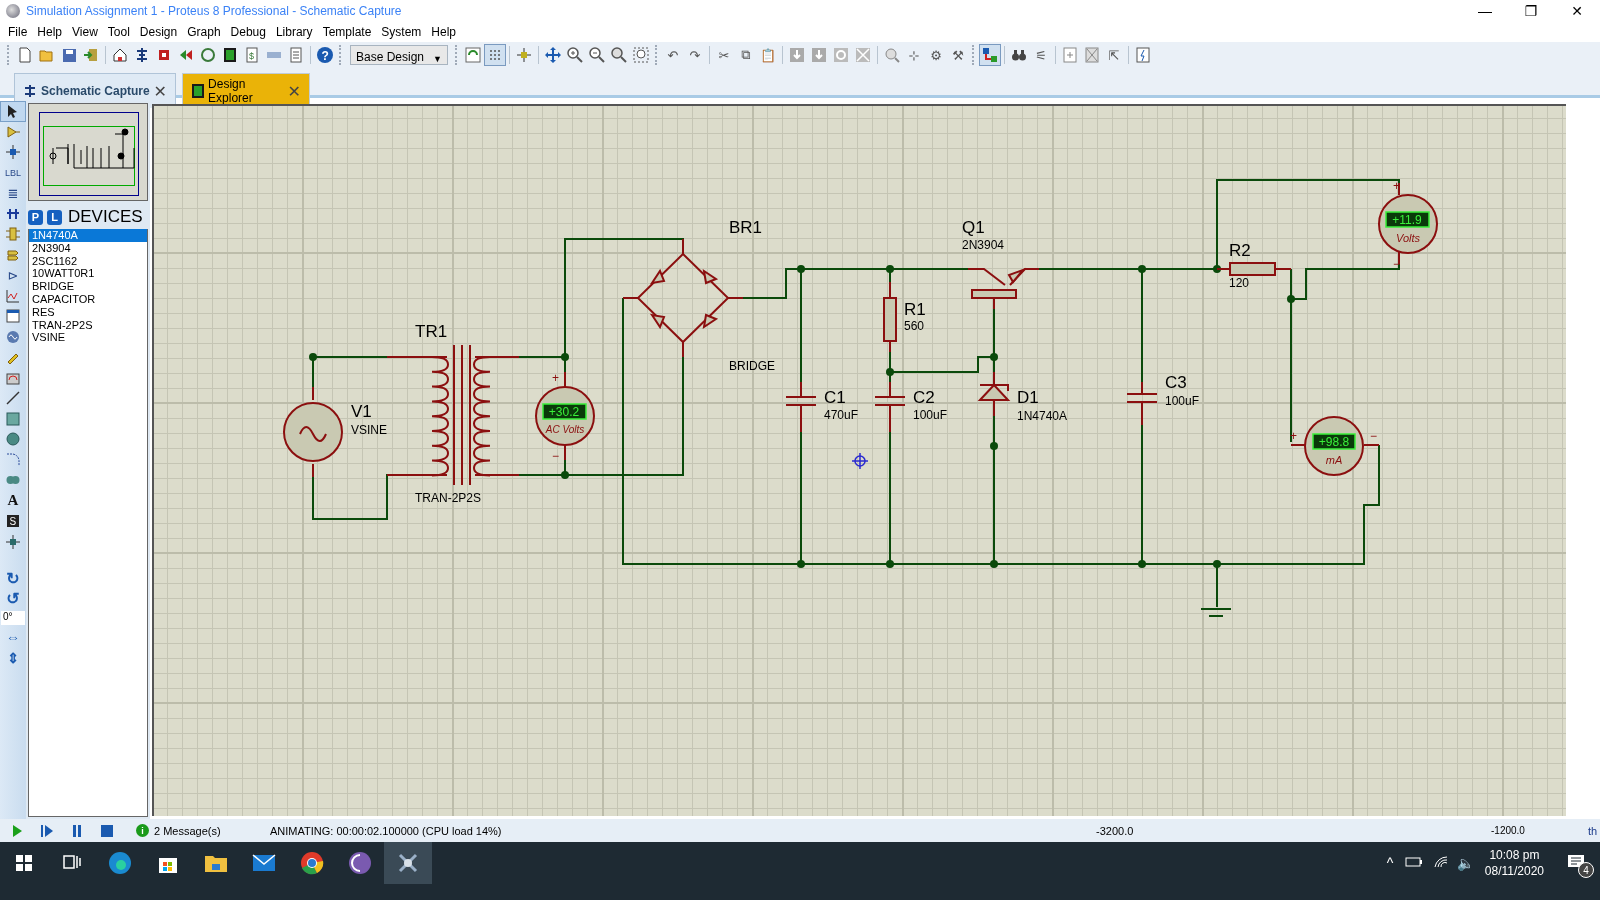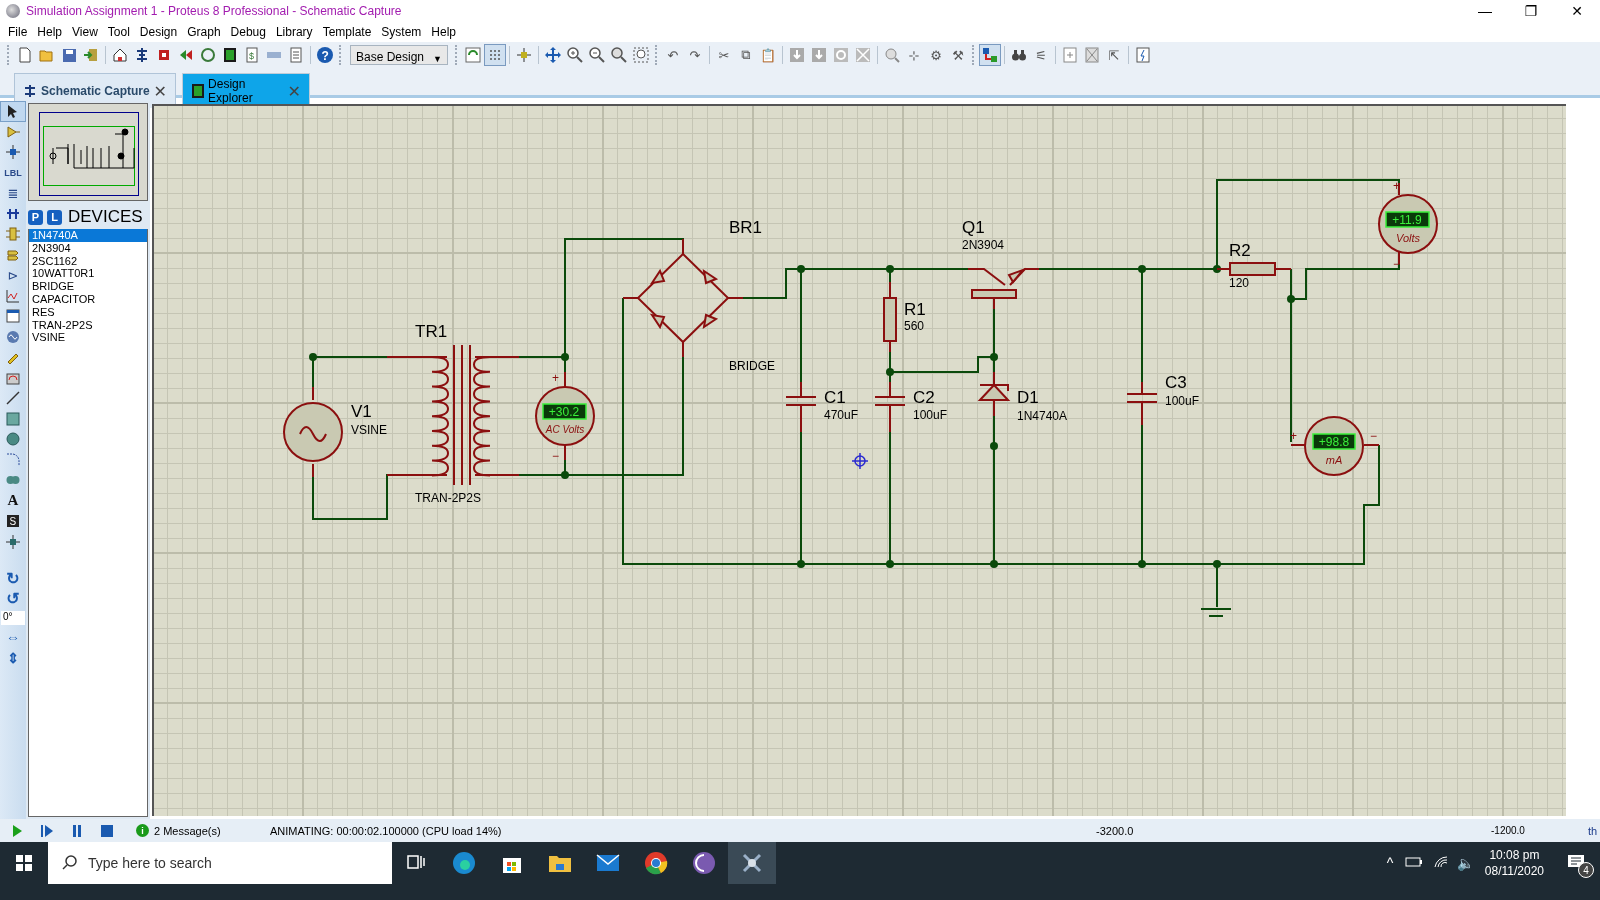--- a/index.html
+++ b/index.html
@@ -1,32 +1,32 @@
 <!DOCTYPE html>
 <html><head>
 <meta charset="utf-8">
 <style>
 *{box-sizing:border-box;margin:0;padding:0}
 html,body{width:1600px;height:900px;overflow:hidden;font-family:"Liberation Sans",sans-serif;background:#fff;font-size:12px;color:#000}
 #titlebar{position:absolute;left:0;top:0;width:1600px;height:22px;background:#fff;display:flex;align-items:center}
 #titlebar .appicon{width:14px;height:14px;margin:0 6px 0 6px;border-radius:50%;background:radial-gradient(circle at 40% 40%,#ddd,#667)}
-#titlebar .title{font-size:12px;color:#a21caf}
+#titlebar .title{font-size:12px;color:#3b82f6}
 #titlebar .winbtns{position:absolute;right:0;top:0;display:flex;height:22px}
 #titlebar .winbtn{width:46px;height:22px;display:flex;align-items:center;justify-content:center;font-size:14px;color:#000}
 #menubar{position:absolute;left:0;top:22px;width:1600px;height:20px;background:#fff;display:flex;align-items:center;padding-left:3px}
 #menubar .menu{padding:0 5px;font-size:12px}
 #toolbar{position:absolute;left:0;top:42px;width:1600px;height:26px;background:#eaf0f7;display:flex;align-items:center;padding-left:4px}
 .tb{width:22px;height:22px;display:flex;align-items:center;justify-content:center;font-size:13px;color:#555}
 .tbsep{width:1px;height:18px;background:#b8c4d0;margin:0 3px}
 .tbgrip{width:4px;height:20px;border-left:2px dotted #a0aab8;margin:0 3px}
 #design-select{width:98px;height:20px;border:1px solid #a8b4c0;background:#e8e8e8;font-size:12px;display:flex;align-items:flex-end;justify-content:space-between;padding:0 5px;margin:0 4px}
 #tabbar{position:absolute;left:0;top:68px;width:1600px;height:30px;background:#eaf0f7;border-bottom:3px solid #a9cbe6}
 .tab{position:absolute;top:5px;height:35px;display:flex;align-items:center;padding:0 8px;font-size:12px}
 .tab.active{left:14px;width:162px;background:#dfeaf5;font-weight:bold;color:#2a4a6a;border:1px solid #b0c4d8;border-bottom:none}
-.tab.inactive{left:182px;width:128px;background:#0ea5e9;border:1px solid #c0ccd8;border-bottom:none}
+.tab.inactive{left:182px;width:128px;background:#eab308;border:1px solid #c0ccd8;border-bottom:none}
 .tab .x{margin-left:auto;font-size:16px;color:#444;font-weight:normal}
 .tab .ticon{width:14px;height:14px;margin-right:4px;font-size:11px;display:flex;align-items:center;justify-content:center}
 #lefttools{position:absolute;left:0;top:101px;width:26px;height:718px;background:linear-gradient(90deg,#dce9f6,#c9dcef)}
 .ltool{width:26px;height:20.5px;display:flex;align-items:center;justify-content:center;font-size:13px;color:#2a4a8a}
 .ltool.sel{background:#c0d8f0;border:1px solid #7aa0c8}
 #angle{width:24px;height:14px;background:#fff;font-size:10px;margin:2px 1px;padding-left:2px}
 #sidepanel{position:absolute;left:26px;top:101px;width:124px;height:718px;background:#dfe9f3}
 #overview{position:absolute;left:2px;top:2px;width:120px;height:98px;background:#d9d9cf;border:1px solid #666}
 #overview .blue{position:absolute;left:10px;top:8px;width:100px;height:84px;border:1px solid #00008b}
 #overview .green{position:absolute;left:14px;top:22px;width:92px;height:60px;border:1px solid #0a0}
@@ -356,21 +356,21 @@
         <path d="M2 1l8 5-8 5z" fill="#d8c040" stroke="#806010"></path>
         <path d="M10 6h4" stroke="#806010"></path>
       </svg>
     </div>
   <div class="ltool">
       <svg width="14" height="14">
         <path d="M7 0v14M0 7h14" stroke="#333"></path>
         <rect x="4" y="4" width="6" height="6" fill="#1a5ab0"></rect>
       </svg>
     </div>
-  <div class="ltool" style="font-size:9px;font-weight:bold">LBL</div>
+  <div class="ltool" style="font-size:9px;font-weight:normal">LBL</div>
   <div class="ltool">≣</div>
   <div class="ltool">
       <svg width="14" height="14">
         <path d="M1 6h12M4 2v10M10 2v10" stroke="#1a3a9a" stroke-width="2"></path>
       </svg>
     </div>
   <div class="ltool">
       <svg width="14" height="14">
         <rect x="4" y="1" width="6" height="12" fill="#d8c040" stroke="#806010"></rect>
         <path d="M0 4h4M0 10h4M10 4h4M10 10h4" stroke="#806010"></path>
@@ -687,27 +687,20 @@
 
 <div id="taskbar">
   <div id="startbtn">
       <svg width="16" height="16">
         <rect x="0" y="0" width="7" height="7" fill="#fff"></rect>
         <rect x="9" y="0" width="7" height="7" fill="#fff"></rect>
         <rect x="0" y="9" width="7" height="7" fill="#fff"></rect>
         <rect x="9" y="9" width="7" height="7" fill="#fff"></rect>
       </svg>
     </div>
-  <div id="searchbox">
-    <span style="margin-right:10px"><svg width="16" height="16">
-          <circle cx="9" cy="7" r="5" fill="none" stroke="#333" stroke-width="1.5"></circle>
-          <path d="M5 11l-4 4" stroke="#333" stroke-width="1.5"></path>
-        </svg></span>
-    <span>Type here to search</span>
-  </div>
   <div class="tbapp">
       <svg width="18" height="16">
         <rect x="1" y="1" width="10" height="12" fill="none" stroke="#fff" stroke-width="1.5"></rect>
         <path d="M14 1v12M17 3v8" stroke="#fff" stroke-width="1.5"></path>
       </svg>
     </div>
   <div class="tbapp">
       <svg width="24" height="24">
         <circle cx="12" cy="12" r="11" fill="#1a8ad0"></circle>
         <circle cx="13" cy="14" r="5" fill="#2ad0a0"></circle>

